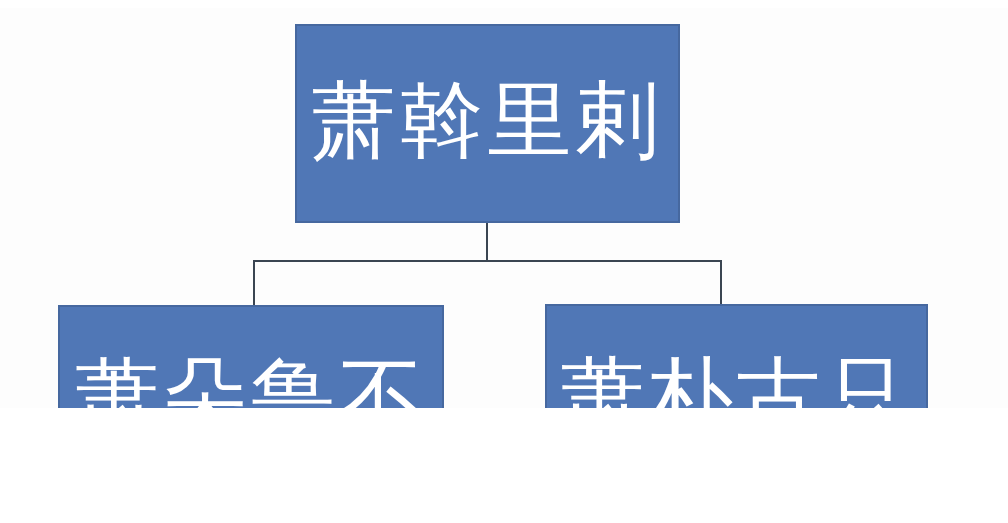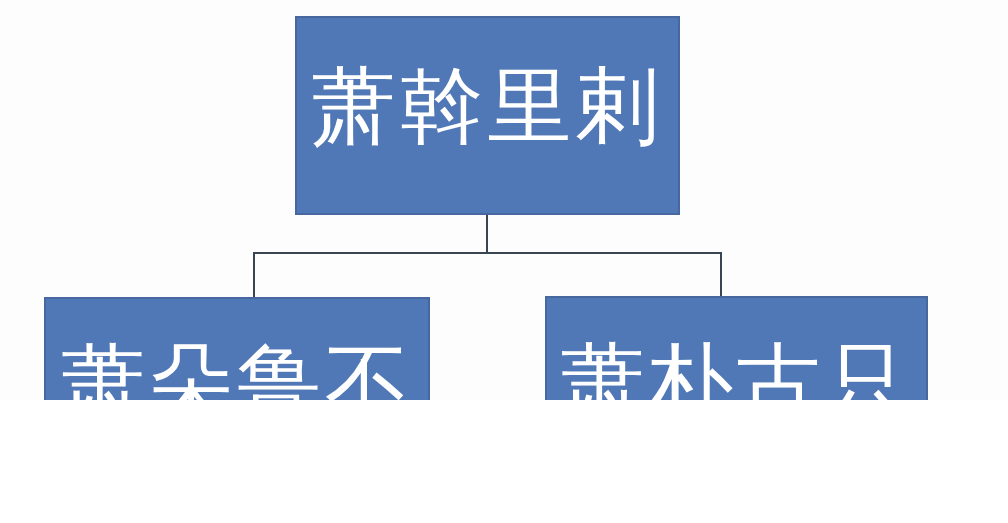--- a/index.html
+++ b/index.html
@@ -6,42 +6,43 @@
     margin: 0;
     padding: 0;
     background: #ffffff;
   }
   .canvas {
     position: relative;
     width: 1008px;
     height: 400px;
     background: var(--background, #fdfdfd);
     overflow: hidden;
-    font-family: Liberation Mono, monospace;
+    font-family: Liberation Serif, serif;
+    margin-top: 8px;
   }
   .node {
     position: absolute;
     box-sizing: border-box;
     background: var(--node-fill, #5077b6);
     border: 2px solid var(--node-border, #46689f);
     display: flex;
     align-items: center;
     justify-content: center;
   }
   .node-label {
     color: var(--node-text, #ffffff);
     font-size: 84px;
     line-height: 1;
     letter-spacing: 4px;
     white-space: nowrap;
     text-align: center;
     padding-bottom: 6px;
   }
   .node-root  { left: 295px; top: 16px;  width: 385px; height: 199px; }
-  .node-left  { left: 44px;  top: 297px; width: 386px; height: 191px; }
+  .node-left  { left: 58px;  top: 297px; width: 386px; height: 191px; }
   .node-right { left: 545px; top: 296px; width: 383px; height: 192px; }
 
   .connector {
     position: absolute;
     background: var(--connector, #3a4552);
   }
   .conn-stem       { left: 486px; top: 215px; width: 2px;   height: 39px; }
   .conn-hbar       { left: 253px; top: 252px; width: 469px; height: 2px;  }
   .conn-drop-left  { left: 253px; top: 252px; width: 2px;   height: 45px; }
   .conn-drop-right { left: 720px; top: 252px; width: 2px;   height: 44px; }

